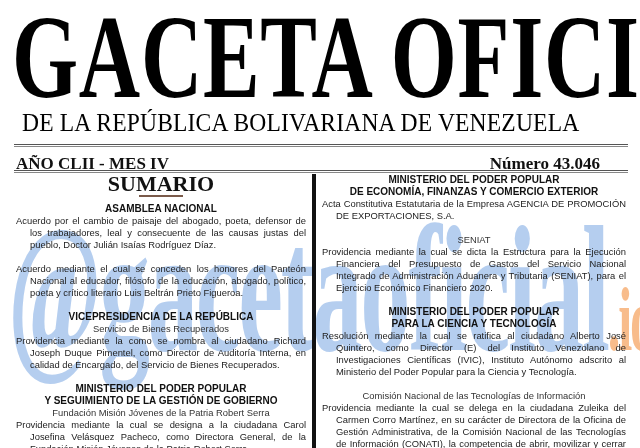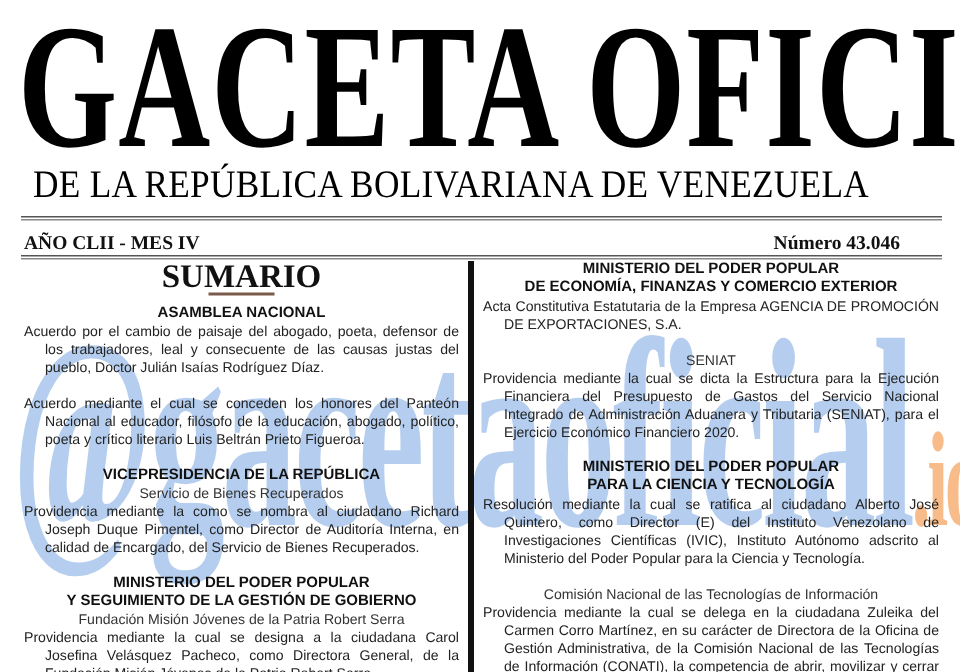--- a/index.html
+++ b/index.html
@@ -17,21 +17,21 @@
     .subtitle {
       position: absolute; left: 22px; top: 108px; width: 600px;
       font-family: "Liberation Serif", serif; font-size: 26px; line-height: 30px;
       color: #000; white-space: nowrap; letter-spacing: 0.2px;
       transform: scaleX(0.905); transform-origin: left top;
     }
     .rule { position: absolute; left: 14px; width: 614px; height: 3px; border-top: 1px solid #555; border-bottom: 1px solid #888; }
     .rule.r1 { top: 144px; }
     .rule.r2 { top: 170px; }
 
-    .issue-bar { position: absolute; left: 0; top: 150px; width: 614px; height: 20px; font-family: "Liberation Serif", serif; font-weight: bold; font-size: 13px; padding-left: 26px; }
+    .issue-bar { position: absolute; left: 0; top: 150px; width: 614px; height: 20px; font-family: "Liberation Serif", serif; font-weight: bold; font-size: 17px; padding-left: 26px; }
     .issue-bar span { position: absolute; top: 4px; white-space: nowrap; }
     .issue-year { left: 16px; }
     .issue-date { left: 196px; }
     .issue-num { right: 14px; }
 
     .watermark {
       position: absolute; left: 8px; top: 170px; width: 640px; height: 278px;
       font-family: "Liberation Serif", serif; font-weight: bold;
       font-size: 180px; line-height: 240px; white-space: nowrap;
       color: rgba(120, 165, 225, 0.55); pointer-events: none; z-index: 1;

